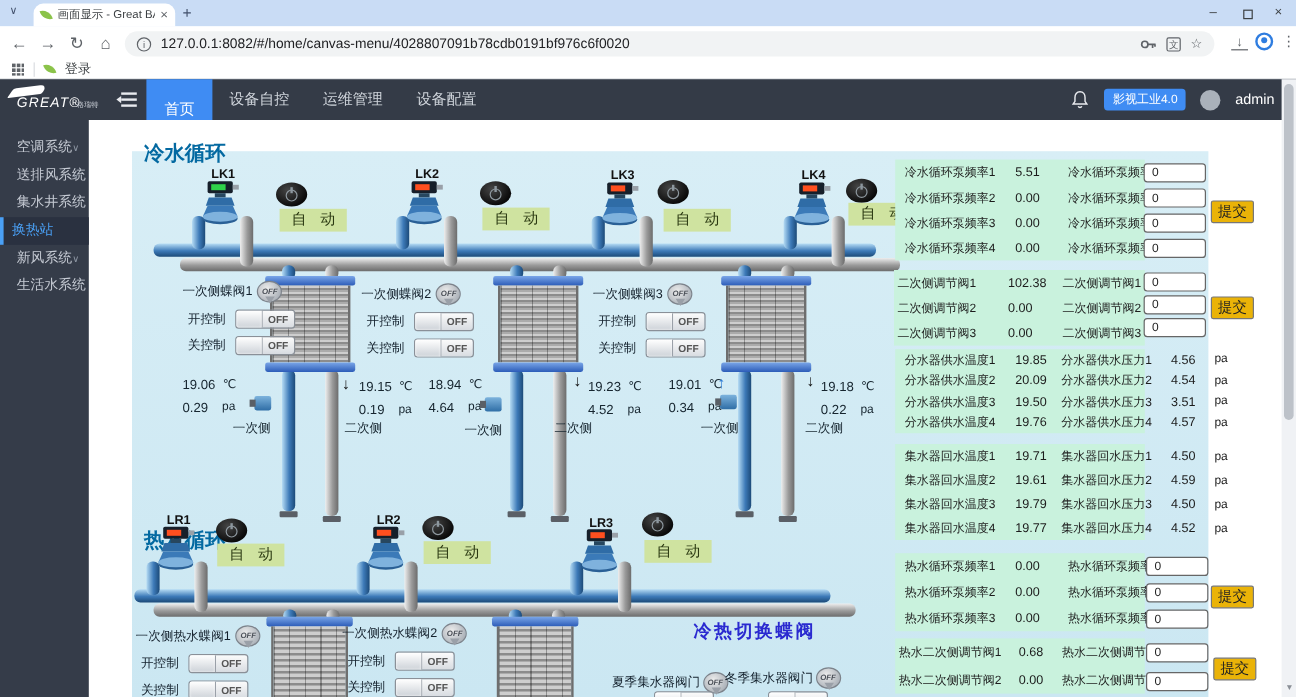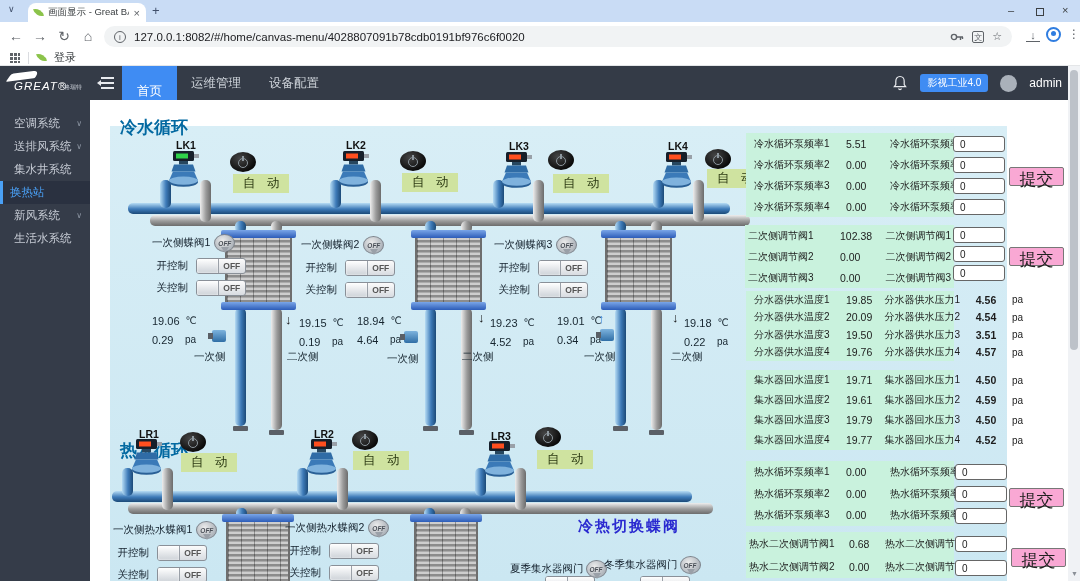--- a/index.html
+++ b/index.html
@@ -50,21 +50,21 @@
   .collapse::after { content:""; position:absolute; left:0; top:4px; border:3px solid transparent; border-right:4px solid #e8eaee; }
   .nav { display:flex; align-items:center; height:34px; }
   .nav-item { font-size:12.5px; color:#cfd4db; padding:0 14px; height:34px; line-height:34px; }
   .nav-item.active { background:#3f8cf3; color:#fff; padding:8px 15px; }
   .hdr-right { margin-left:auto; display:flex; align-items:center; gap:12px; padding-right:18px; }
   .badge { background:#3f8cf3; color:#fff; font-size:10px; padding:2px 7px; border-radius:3px; }
   .havatar { width:17px; height:17px; border-radius:50%; background:#aab1ba; }
   .admin { color:#fff; font-size:12px; }
 
   
-  .sidebar { left:0; top:100px; width:90px; height:481px; background:#353c49; }
+  .sidebar { left:0; top:100px; width:74px; height:481px; background:#353c49; }
   .side-item { position:relative; height:23px; line-height:23px; font-size:11.5px; color:#c6cbd4; padding-left:14px; }
   .side-item .chev { position:absolute; right:8px; font-size:8px; color:#8d96a3; }
   .side-item.active { background:#2a3140; color:#4aa0f5; border-left:3px solid #4aa0f5; padding-left:7px; }
 
   
   .mainbg { left:90px; top:100px; width:978px; height:481px; background:#fff; }
   .canvas { left:110px; top:126px; width:897px; height:455px; background:linear-gradient(180deg,#d8eef6,#cbe7f2); }
   .sect-title { font-size:17px; font-weight:bold; color:#0369a1; }
   .switch-title { font-size:15px; font-weight:bold; color:#2a2ad0; letter-spacing:2px; }
 
@@ -110,24 +110,24 @@
   .uarr { font-size:13px; font-weight:bold; color:#2b7bd6; }
   .vicon { width:14px; height:12px; border-radius:2px; background:linear-gradient(180deg,#7db3dd,#2f6ea6); }
   .vicon::after { content:""; position:absolute; left:-4px; top:3px; width:5px; height:6px; background:#5a5f66; }
 
   
   .pgreen { background:#c9f2dd; }
   .prow { display:flex; align-items:center; height:100%; padding-left:8px; width:272px; }
   .pl { font-size:10px; color:#1c1c1c; width:92px; white-space:nowrap; flex:none; }
   .pv { font-size:10.5px; color:#1c1c1c; width:44px; flex:none; }
   .pl2 { font-size:10px; color:#1c1c1c; width:62px; text-align:right; white-space:nowrap; flex:none; }
-  .pv2 { font-size:10.5px; color:#1c1c1c; width:52px; text-align:center; flex:none;font-weight:bold; }
+  .pv2 { font-size:10.5px; color:#1c1c1c; width:52px; text-align:center; flex:none; }
   .pu { font-size:10px; color:#1c1c1c; }
   .pinput { position:absolute; width:52px; height:16px; border:1.5px solid #666; border-radius:3px; background:#fff; font-size:10px; color:#222; padding-left:6px; font-family:inherit; }
-  .submit { position:absolute; width:55px; height:19px; background:#f9a8d4; border:1px solid #777; border-radius:2px; font-size:17px; color:#222; font-family:inherit; }
+  .submit { position:absolute; width:36px; height:19px; background:#eab308; border:1px solid #777; border-radius:2px; font-size:12px; color:#222; font-family:inherit; }
 
   
   .sb-track { left:1068px; top:66px; width:12px; height:515px; background:#f0f2f5; }
   .sb-thumb { left:1070px; top:70px; width:8px; height:280px; background:#bdc2c9; border-radius:4px; }
   .sb-arrow { left:1071px; top:570px; font-size:7px; color:#8a8f96; }
 
   .cap { background:#5a5f66; border-radius:1px; }
 </style>
 </head>
 <body>
@@ -178,20 +178,21 @@
     <div class="logo-text">GREAT®</div>
     <div class="logo-sub">格瑞特</div>
   </div>
   <div class="collapse">
       <i></i>
       <i></i>
       <i></i>
     </div>
   <div class="nav">
     <span class="nav-item active">首页</span>
+    <span class="nav-item">设备自控</span>
     <span class="nav-item">运维管理</span>
     <span class="nav-item">设备配置</span>
   </div>
   <div class="hdr-right">
     <svg width="16" height="17" viewBox="0 0 16 17">
         <path d="M8 1.5 C5.2 1.5 3.8 3.6 3.8 6.2 V9.5 L2.3 11.7 H13.7 L12.2 9.5 V6.2 C12.2 3.6 10.8 1.5 8 1.5 Z" fill="none" stroke="#e8eaee" stroke-width="1.2"></path>
         <path d="M6.5 13.5 a1.6 1.6 0 0 0 3 0" fill="none" stroke="#e8eaee" stroke-width="1.2"></path>
       </svg>
     <span class="badge">影视工业4.0</span>
     <span class="havatar"></span>

